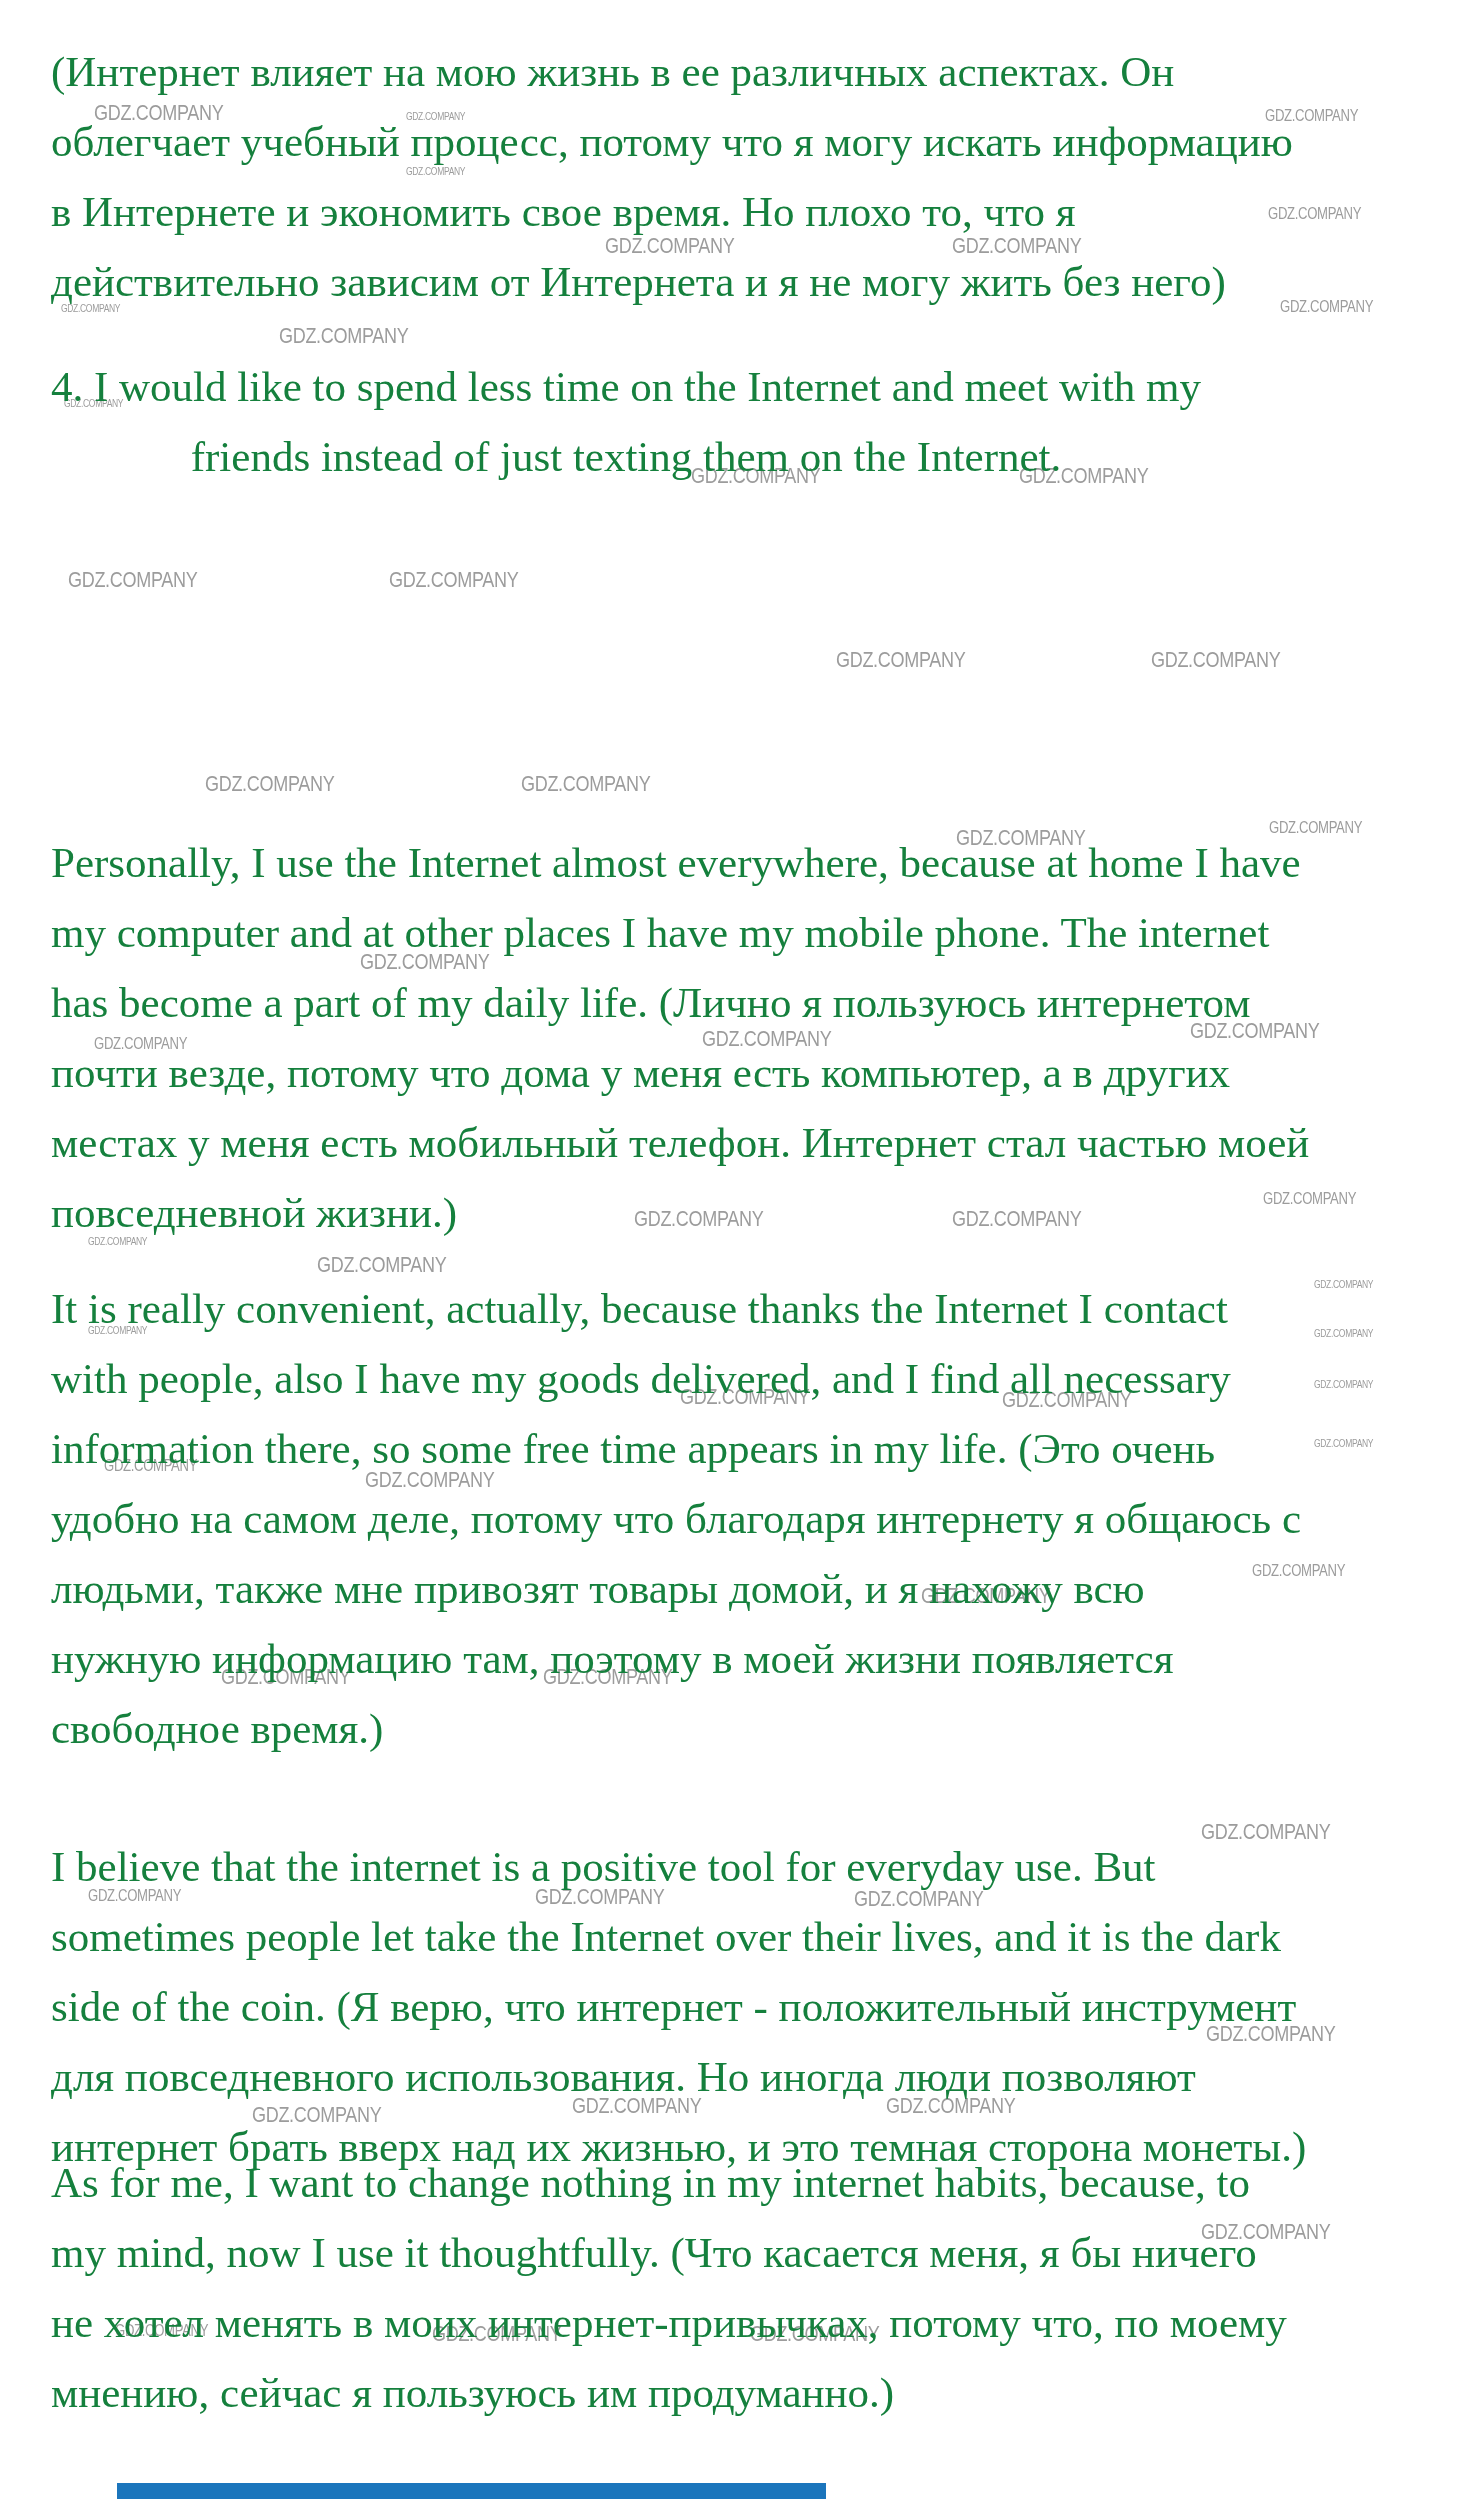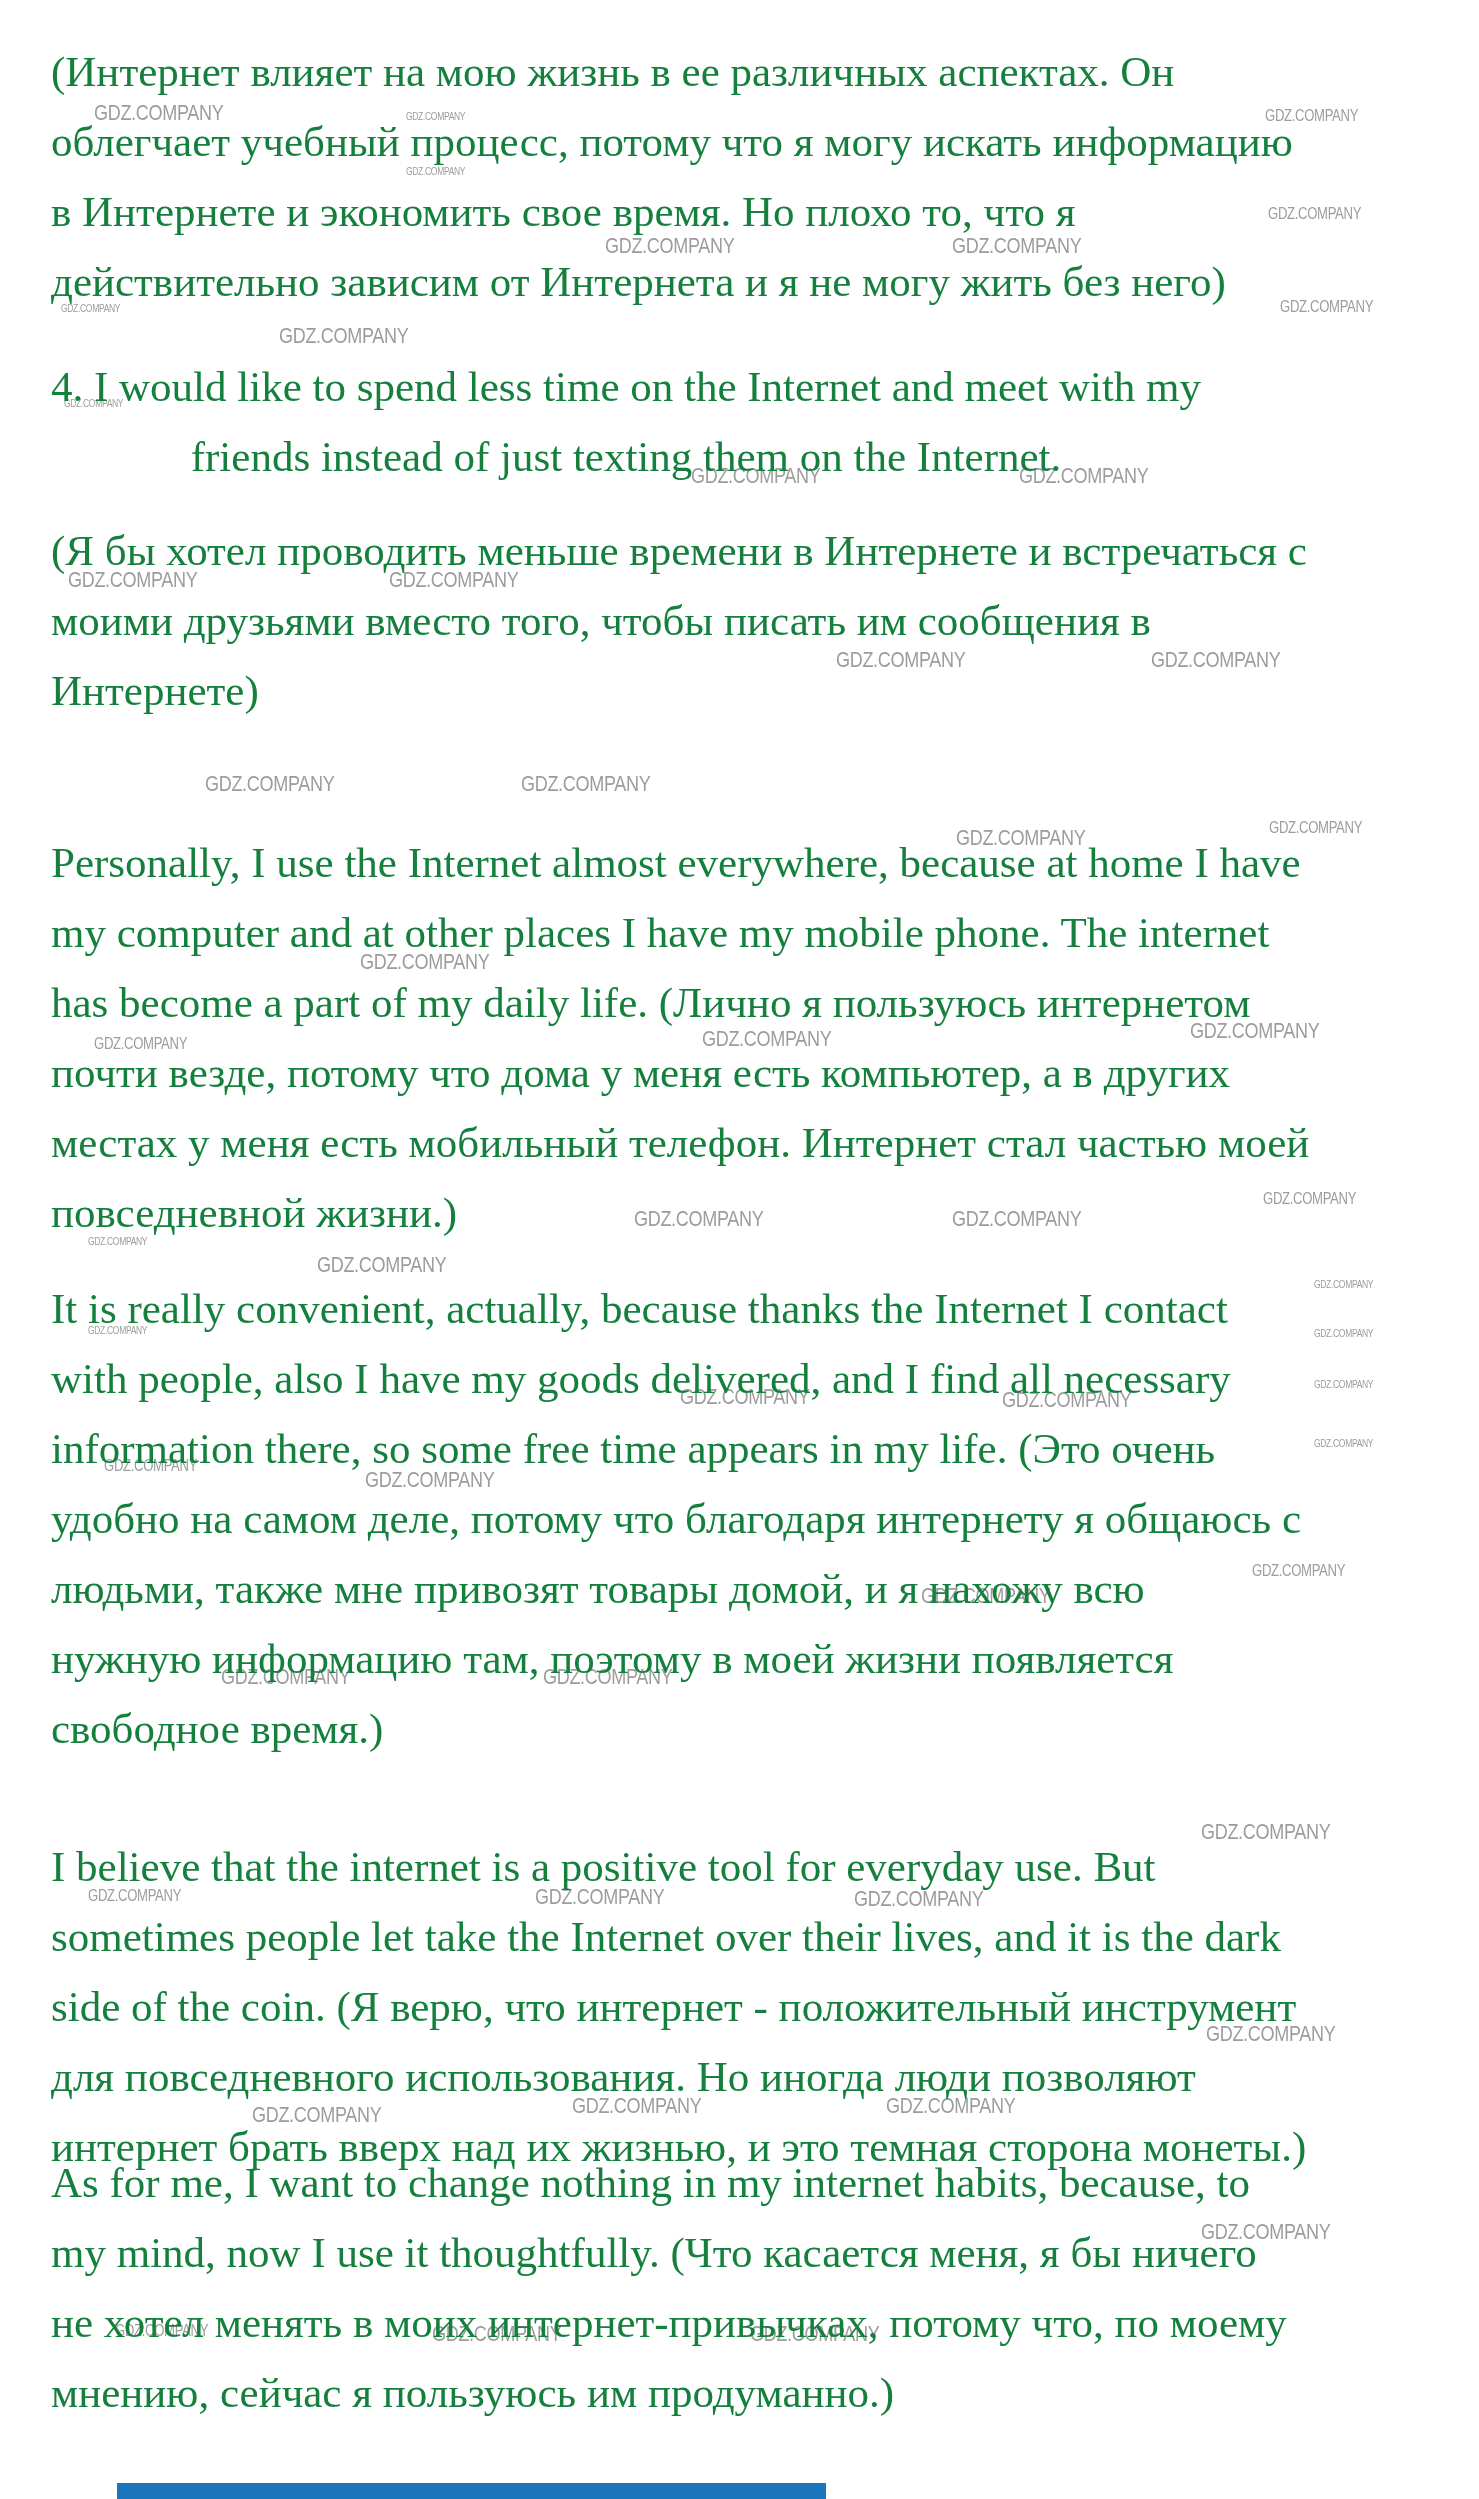--- a/index.html
+++ b/index.html
@@ -111,23 +111,20 @@
       <span class="wm" style="left: 432px; top: 2321px; font-size: 22px; color: rgb(156, 156, 156);">GDZ.COMPANY</span>
       <span class="wm" style="left: 750px; top: 2321px; font-size: 22px; color: rgb(156, 156, 156);">GDZ.COMPANY</span>
     </div>
 
   <p class="para p1">(Интернет влияет на мою жизнь в ее различных аспектах. Он
 облегчает учебный процесс, потому что я могу искать информацию
 в Интернете и экономить свое время. Но плохо то, что я
 действительно зависим от Интернета и я не могу жить без него)</p>
   <p class="para p2">4. I would like to spend less time on the Internet and meet with my
 friends instead of just texting them on the Internet.</p>
-  <p class="para p3">(Я бы хотел проводить меньше времени в Интернете и встречаться с
-моими друзьями вместо того, чтобы писать им сообщения в
-Интернете)</p>
   <p class="para p4">Personally, I use the Internet almost everywhere, because at home I have
 my computer and at other places I have my mobile phone. The internet
 has become a part of my daily life. (Лично я пользуюсь интернетом
 почти везде, потому что дома у меня есть компьютер, а в других
 местах у меня есть мобильный телефон. Интернет стал частью моей
 повседневной жизни.)</p>
   <p class="para p5">It is really convenient, actually, because thanks the Internet I contact
 with people, also I have my goods delivered, and I find all necessary
 information there, so some free time appears in my life. (Это очень
 удобно на самом деле, потому что благодаря интернету я общаюсь с

